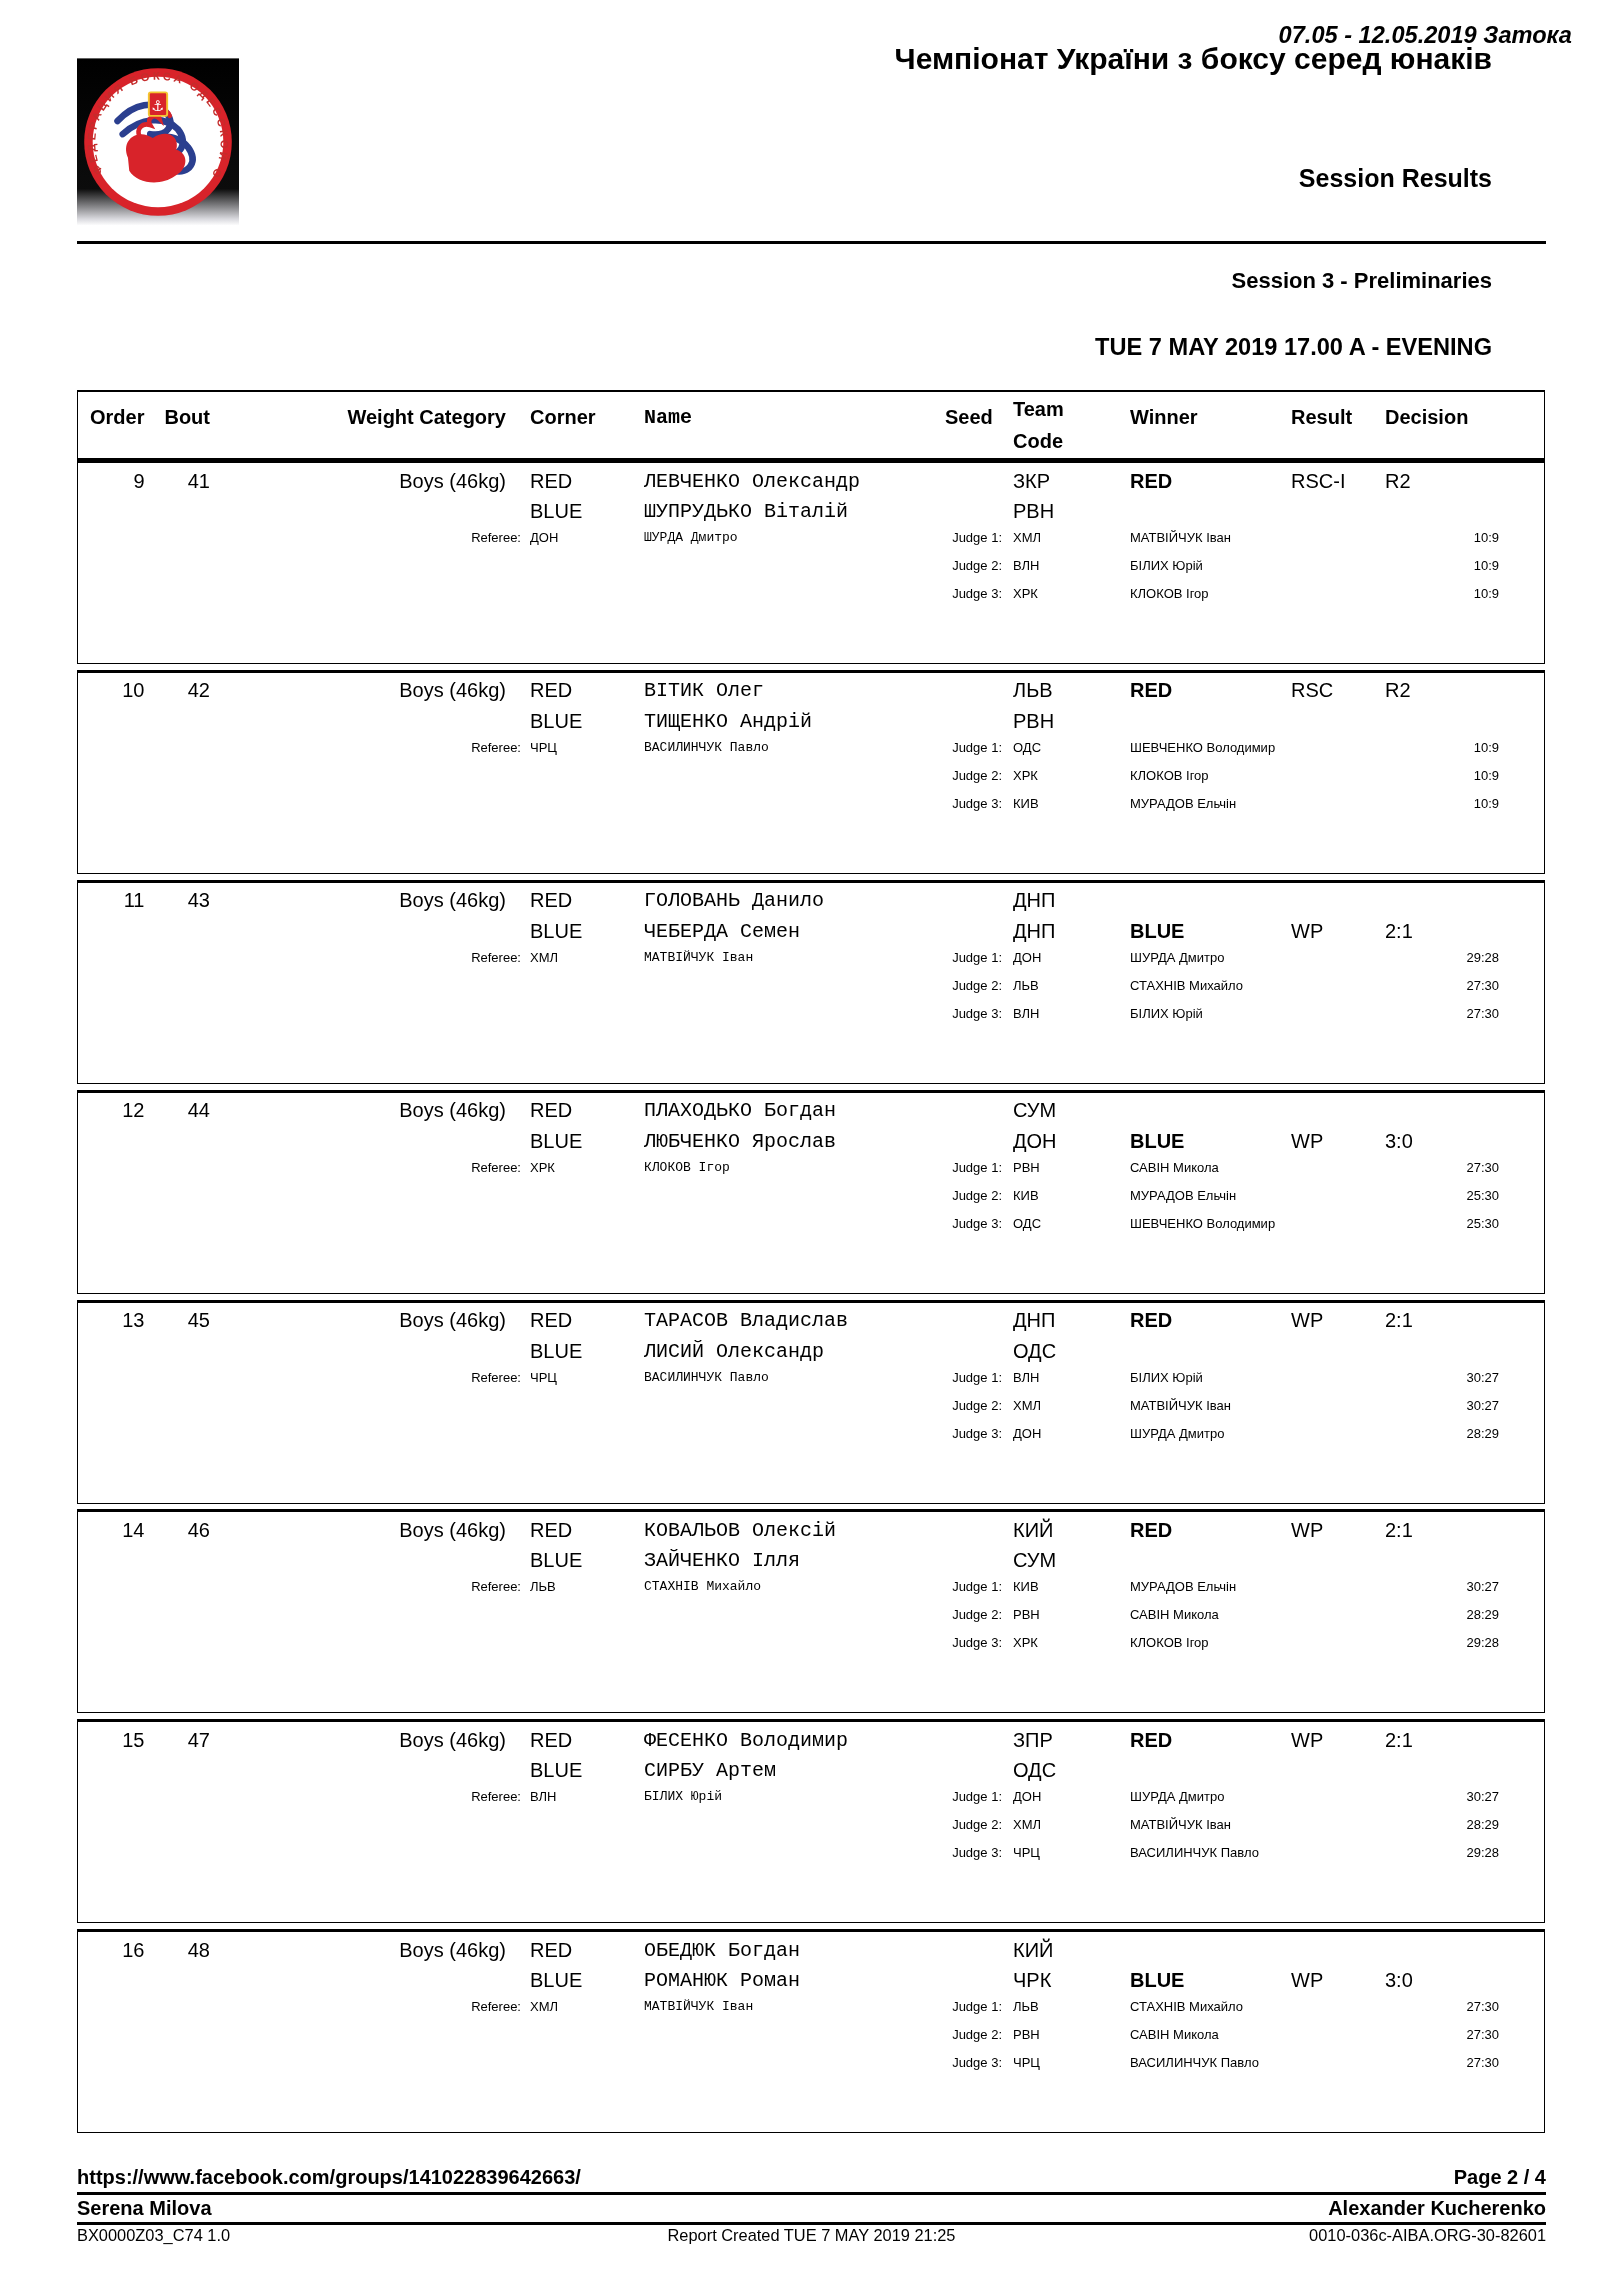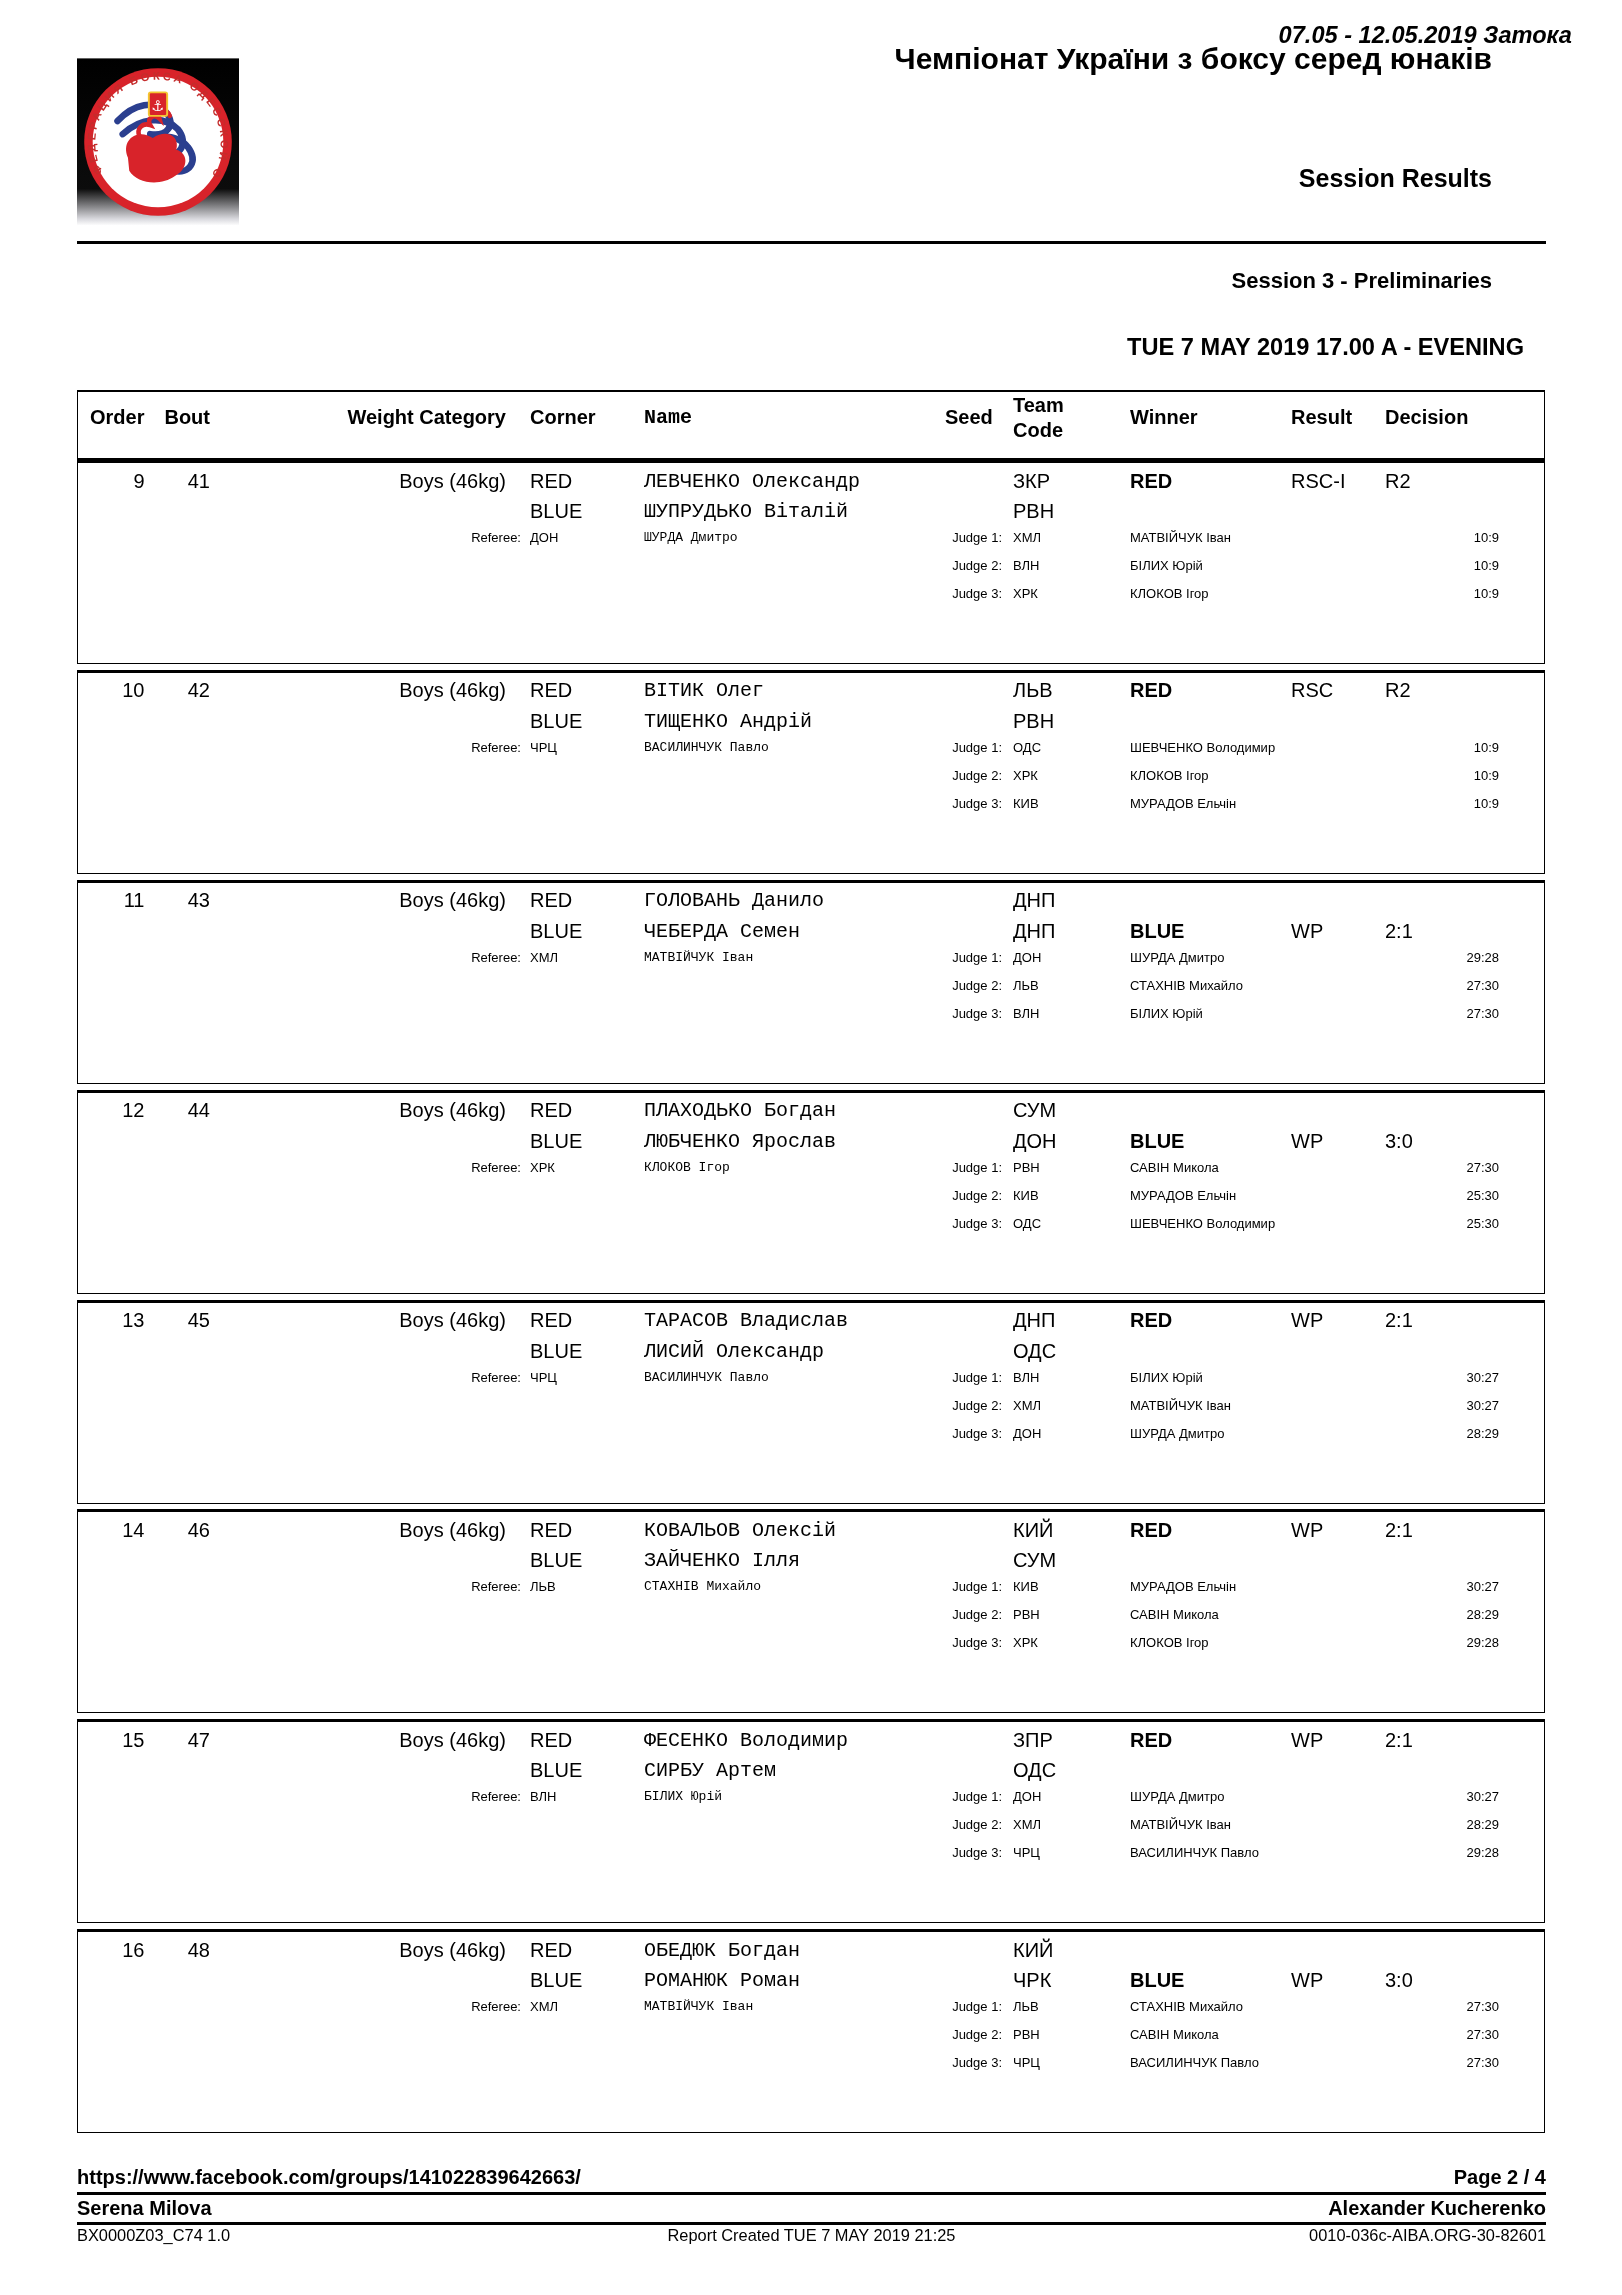--- a/index.html
+++ b/index.html
@@ -6,21 +6,21 @@
   .page{position:relative;width:1622px;height:2295px;background:#fff;
         font-family:"Liberation Sans","DejaVu Sans",sans-serif;color:#000;overflow:hidden;}
   .abs{position:absolute;}
   .bold{font-weight:bold;}
   .center-band{position:absolute;left:0;width:1492px;text-align:right;}
   .doc-title{top:42px;font-size:30px;font-weight:bold;}
   .doc-subtitle{top:164px;font-size:25px;font-weight:bold;}
   .date-loc{top:22px;right:50px;font-size:23.6px;font-weight:bold;font-style:italic;}
   .divider{top:241px;left:77px;width:1469px;height:2.6px;background:#000;}
   .session-title{top:268px;font-size:22px;font-weight:bold;}
-  .session-datetime{top:334px;font-size:23.6px;font-weight:bold;padding-left:32px;}
+  .session-datetime{top:334px;font-size:23.6px;font-weight:bold;}
 
   
   .thead{left:77px;top:390px;width:1468px;height:70px;border:1.3px solid #000;
          border-top-width:2.6px;border-bottom-width:2px;box-sizing:border-box;font-size:20px;font-weight:bold;}
   .bouts{left:77px;top:460px;width:1468px;}
   .bout{position:relative;width:1468px;height:204px;margin-bottom:5.9px;
         border:1.3px solid #000;border-top-width:3.3px;box-sizing:border-box;}
   .brow,.orow{position:absolute;left:0;width:100%;height:27.5px;}
   .cell{position:absolute;white-space:nowrap;}
   .brow{font-size:20px;}
@@ -36,21 +36,21 @@
   .col-seed    {left:867px;width:59px;}
   .col-team    {left:935px;width:98px;}
   .col-winner  {left:1052px;width:157px;}
   .col-result  {left:1213px;width:85px;}
   .col-decision{left:1307px;width:144px;}
   .col-reflabel{left:327px; width:116px;text-align:right;}
   .col-judgelabel{left:808px;width:116px;text-align:right;}
   .col-score   {left:1302px;width:119px;text-align:right;}
 
   .thead .cell{top:14.4px;}
-  .thead .col-team{top:1.3px;white-space:pre-line;line-height:25px;}
+  .thead .col-team{top:1.3px;white-space:pre-line;line-height:32px;}
 
   
   .f-line1{top:2166px;left:77px;width:1469px;font-size:20px;font-weight:bold;}
   .f-sepA{top:2192px;left:77px;width:1469px;height:3.3px;background:#000;}
   .f-line2{top:2197px;left:77px;width:1469px;font-size:20px;font-weight:bold;}
   .f-sepB{top:2222px;left:77px;width:1469px;height:2.6px;background:#000;}
   .f-line3{top:2226px;left:77px;width:1469px;font-size:16.4px;}
   .f-left{position:absolute;left:0;}
   .f-right{position:absolute;right:0;}
   .f-center{position:absolute;left:0;width:100%;text-align:center;}

